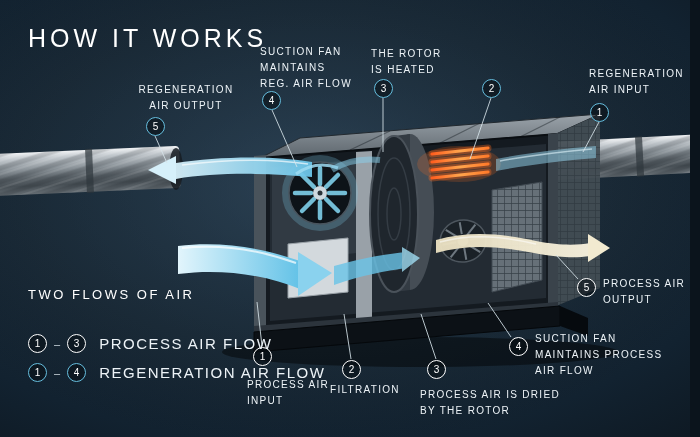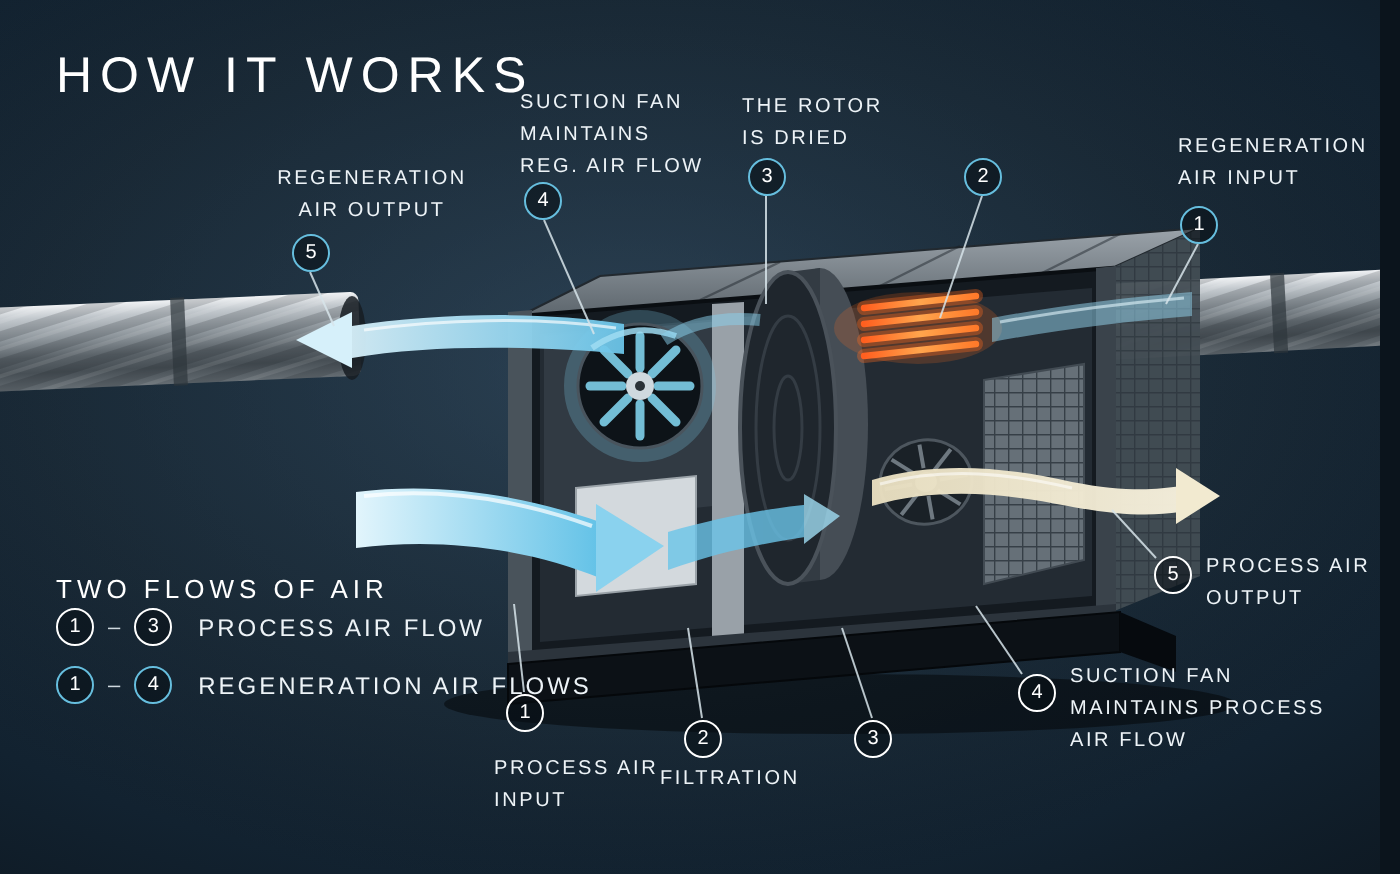--- a/index.html
+++ b/index.html
@@ -9,25 +9,25 @@
     background:radial-gradient(ellipse 95% 85% at 45% 42%, #243a4c 0%, #1a2a37 45%, #122230 70%, #0c151d 100%);}
   .art{position:absolute;left:0;top:0;width:700px;height:437px}
   .title{position:absolute;left:28px;top:24px;color:#ffffff;font-size:25px;font-weight:400;letter-spacing:4px;z-index:3}
   .num{position:absolute;width:19px;height:19px;border-radius:50%;border:1.6px solid #ffffff;color:#ffffff;
     display:flex;align-items:center;justify-content:center;font-size:10px;line-height:1;
     background:rgba(7,14,20,.55);z-index:3}
   .num.regen{border-color:#66bede}
   .lbl{position:absolute;color:#edf3f7;font-size:10px;letter-spacing:1.3px;line-height:1.6;white-space:pre-line;z-index:3}
   .lbl.center{text-align:center}
   .legend{position:absolute;left:28px;top:287px;z-index:3}
-  .legend-heading{color:#ffffff;font-size:13px;letter-spacing:2.5px;margin-bottom:2px}
+  .legend-heading{color:#ffffff;font-size:13px;letter-spacing:2.5px;margin-bottom:32px}
   .legend-row{display:flex;align-items:center;gap:7px;margin-bottom:10px;height:19px}
   .legend-row .num{position:static}
   .dash{color:#cfd9df;font-size:11px}
-  .legend-label{color:#edf3f7;font-size:12px;letter-spacing:1.5px;margin-left:6px}
+  .legend-label{color:#edf3f7;font-size:15px;letter-spacing:1.5px;margin-left:6px}
 </style>
 </head>
 <body>
 
 <div class="stage">
 
   <svg class="art" viewBox="0 0 700 437">
     <defs>
       <radialGradient id="glow" cx="45%" cy="42%" r="62%">
         <stop offset="0" stop-color="#33495c" stop-opacity="0.55"></stop>
@@ -216,36 +216,38 @@
   <div class="lbl center" style="left:126px;top:82px;width:120px">REGENERATION
 AIR OUTPUT</div>
 
   <div class="num regen" style="left:262px;top:91px">4</div>
   <div class="lbl" style="left:260px;top:44px">SUCTION FAN
 MAINTAINS
 REG. AIR FLOW</div>
 
   <div class="num regen" style="left:374px;top:79px">3</div>
   <div class="lbl" style="left:371px;top:46px">THE ROTOR
-IS DRIED</div>
+IS HEATED</div>
 
   <div class="num regen" style="left:482px;top:79px">2</div>
 
   <div class="num regen" style="left:590px;top:103px">1</div>
   <div class="lbl" style="left:589px;top:66px">REGENERATION
 AIR INPUT</div>
 
   <div class="num" style="left:253px;top:347px">1</div>
   <div class="lbl" style="left:247px;top:377px">PROCESS AIR
 INPUT</div>
 
   <div class="num" style="left:342px;top:360px">2</div>
   <div class="lbl" style="left:330px;top:382px">FILTRATION</div>
 
   <div class="num" style="left:427px;top:360px">3</div>
+  <div class="lbl" style="left:420px;top:387px">PROCESS AIR IS DRIED
+BY THE ROTOR</div>
 
   <div class="num" style="left:509px;top:337px">4</div>
   <div class="lbl" style="left:535px;top:331px">SUCTION FAN
 MAINTAINS PROCESS
 AIR FLOW</div>
 
   <div class="num" style="left:577px;top:278px">5</div>
   <div class="lbl" style="left:603px;top:276px">PROCESS AIR
 OUTPUT</div>
 
@@ -254,17 +256,17 @@
     <div class="legend-row">
       <span class="num">1</span>
       <span class="dash">–</span>
       <span class="num">3</span>
       <span class="legend-label">PROCESS AIR FLOW</span>
     </div>
     <div class="legend-row">
       <span class="num regen">1</span>
       <span class="dash">–</span>
       <span class="num regen">4</span>
-      <span class="legend-label">REGENERATION AIR FLOWS</span>
+      <span class="legend-label">REGENERATION AIR FLOW</span>
     </div>
   </div>
 
 </div>
 
 </body></html>

